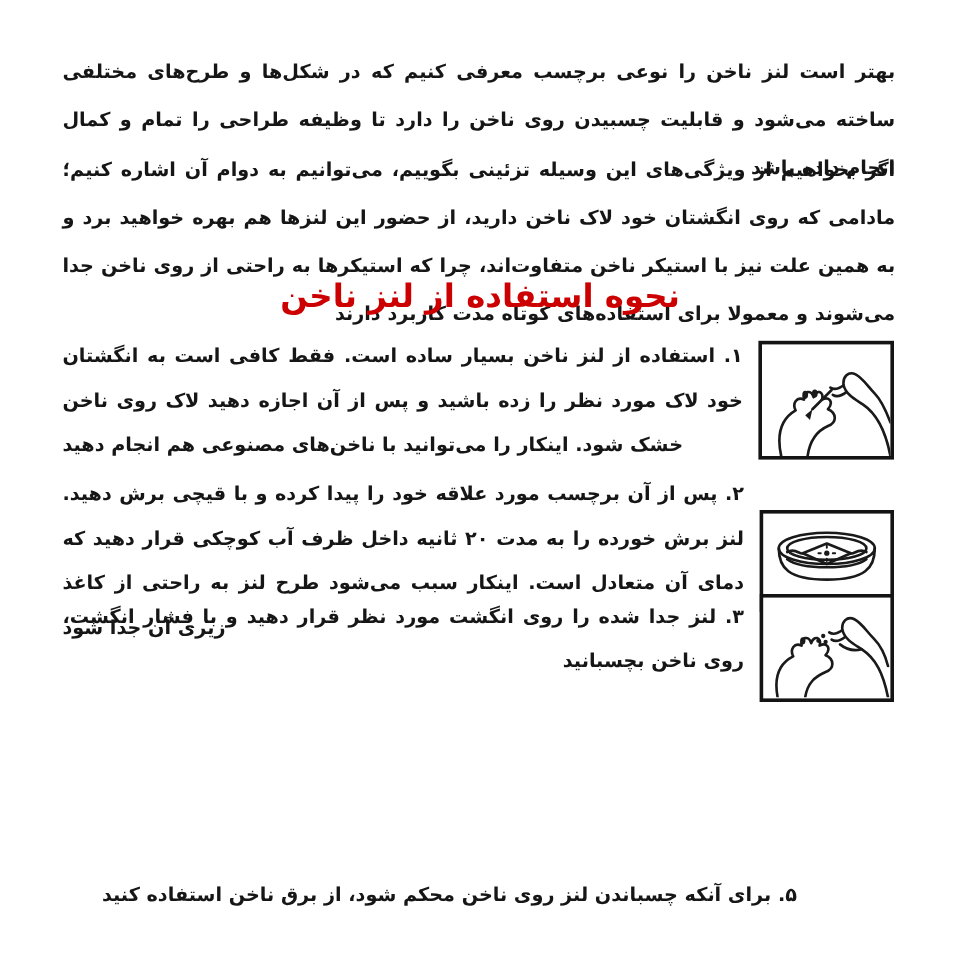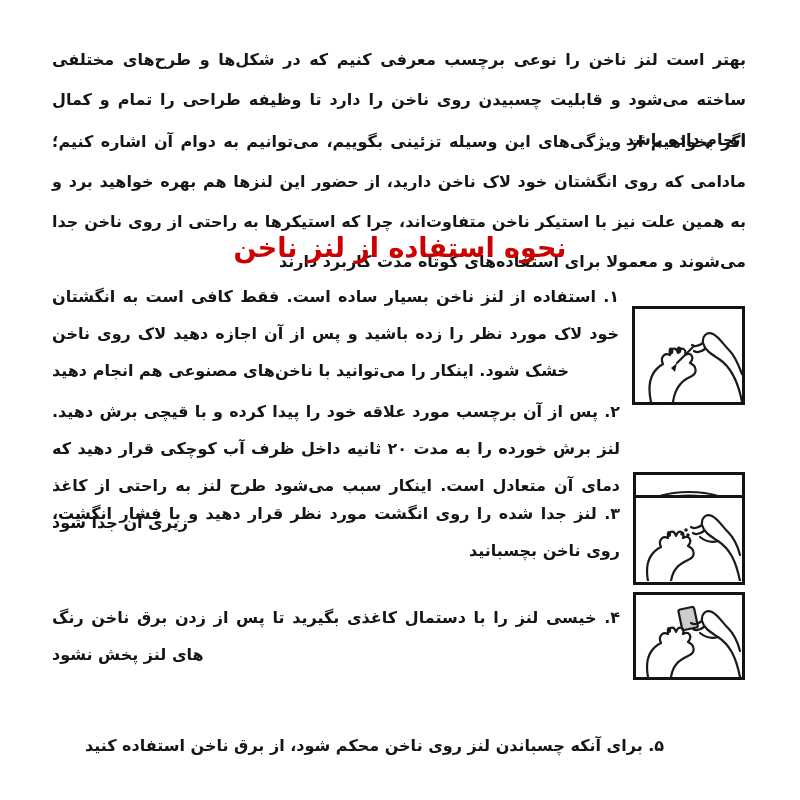--- a/index.html
+++ b/index.html
@@ -20,21 +20,21 @@
 
   .heading{
     position:absolute;top:214px;right:0;left:0;
     text-align:center;
     font-size:27px;font-weight:800;
     color:#cc0000;
   }
 
   .step{
     position:absolute;right:55px;left:52px;
-    display:flex;gap:13px;align-items:flex-end;
+    display:flex;gap:13px;align-items:center;
   }
   .fig{
     flex:0 0 auto;box-sizing:border-box;
     border:3px solid #141414;background:#fff;
     display:flex;align-items:center;justify-content:center;
   }
   .fig svg{display:block;}
   .step-text{
     flex:1;font-size:16px;line-height:37px;
     text-align:justify;text-align-last:left;
@@ -108,32 +108,16 @@
           <path d="M82 42 C75 44 69 42 64 38"></path>
           <circle cx="50" cy="31" r="1.8" fill="#1a1a1a" stroke="none"></circle>
           <circle cx="46" cy="35" r="1.8" fill="#1a1a1a" stroke="none"></circle>
           <circle cx="52" cy="36" r="1.8" fill="#1a1a1a" stroke="none"></circle>
         </g>
       </svg>
     </div>
     <p class="step-text">۳. لنز جدا شده را روی انگشت مورد نظر قرار دهید و با فشار انگشت، روی ناخن بچسبانید</p>
   </div>
 
-  <div class="step" id="step4">
-    <div class="fig">
-      <svg width="106" height="82" viewBox="0 0 106 82">
-        <g fill="none" stroke="#1a1a1a" stroke-width="2.2" stroke-linecap="round" stroke-linejoin="round">
-          <rect x="44" y="13" width="16" height="21" rx="2" fill="#cdcdcd" transform="rotate(-12 52 23)"></rect>
-          <path d="M12 82 C9 66 13 54 25 48 C22 42 26 36 32 39 C31 32 38 30 40 37 C42 30 49 32 47 39 C53 36 57 41 52 47 C59 50 60 58 52 61 C43 65 37 70 35 82"></path>
-          <ellipse cx="33" cy="35" rx="2.2" ry="3" fill="#1a1a1a" stroke="none"></ellipse>
-          <path d="M104 82 C100 62 94 50 82 42 C76 38 68 34 66 26 C65 19 70 14 76 17 C82 20 86 27 92 33 C98 39 102 48 104 56"></path>
-          <path d="M66 26 C62 29 58 30 55 28"></path>
-          <path d="M68 32 C64 35 60 36 57 34"></path>
-          <path d="M82 42 C75 44 69 42 64 38"></path>
-        </g>
-      </svg>
-    </div>
-    <p class="step-text">۴. خیسی لنز را با دستمال کاغذی بگیرید تا پس از زدن برق ناخن رنگ های لنز پخش نشود</p>
-  </div>
 
   <p id="step5">۵. برای آنکه چسباندن لنز روی ناخن محکم شود، از برق ناخن استفاده کنید</p>
 
 </div>
 
 </body></html>

